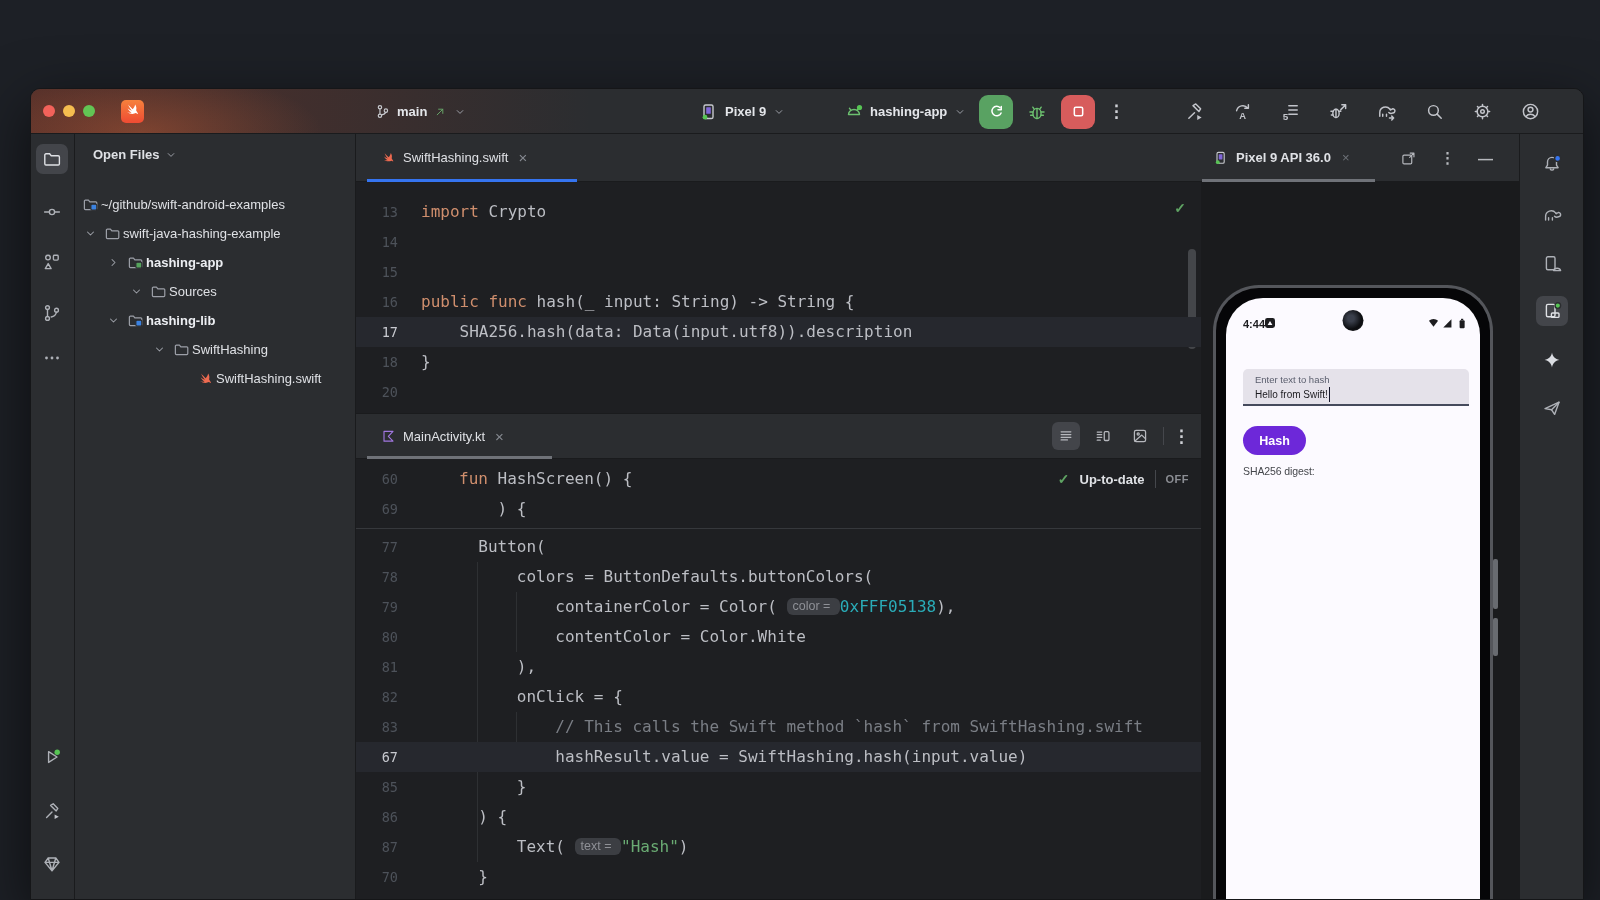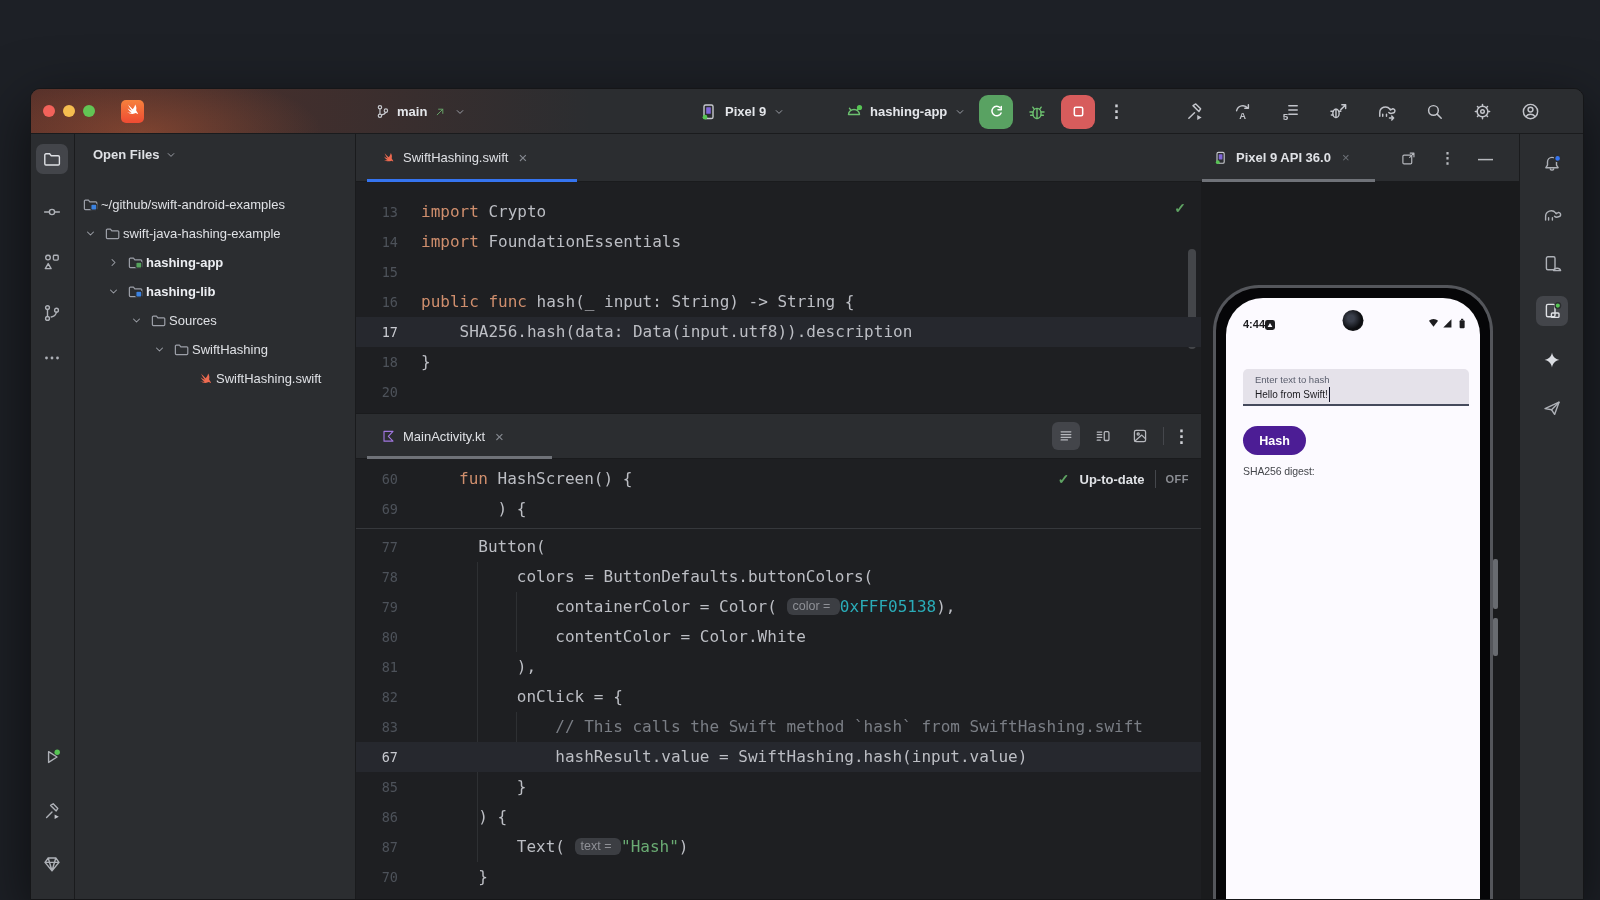--- a/index.html
+++ b/index.html
@@ -102,30 +102,30 @@
   .devactions .txt{color:#b6b8bd;font-size:15px}
   
   .phone{position:absolute;left:12px;top:151px;width:280px;bottom:-4px;background:#060608;
     border:3px solid #54565b;border-bottom:none;border-radius:46px 46px 0 0}
   .pbtn{position:absolute;right:-8px;width:5px;border-radius:2px;background:#686b70}
   .pbtn.vol{top:271px;height:50px}.pbtn.pwr{top:330px;height:38px}
   .screen{position:absolute;left:10px;right:10px;top:10px;bottom:0;background:#fcfaff;border-radius:37px 37px 0 0;overflow:hidden}
   .camera{position:absolute;left:50%;top:12px;transform:translateX(-50%);width:21px;height:21px;border-radius:50%;
     background:radial-gradient(circle at 40% 40%,#3a3f4b 0 18%,#0c0d10 60%,#1b1c20 100%)}
   .pstatus{position:absolute;left:17px;right:13px;top:17px;display:flex;justify-content:space-between;align-items:center}
-  .ptime{display:flex;align-items:flex-end;gap:0;font-size:11px;font-weight:700;color:#1d1d20}
+  .ptime{display:flex;align-items:flex-start;gap:0;font-size:11px;font-weight:700;color:#1d1d20}
   .notifglyph{width:10px;height:10px}
   .picons{display:flex;align-items:center;gap:3px}
   .picons svg{width:11px;height:11px}
   .pfield{position:absolute;left:17px;top:71px;width:226px;height:37px;background:#e5e2ea;
     border-radius:5px 5px 0 0;border-bottom:2px solid #454a5c}
   .pfield .flbl{font-size:9.5px;color:#5a5e6d;padding:5px 0 0 12px}
   .pfield .fval{font-size:10px;color:#1c1b1f;padding:2px 0 0 12px;display:flex;align-items:center}
   .caret{width:1.5px;height:15px;background:#15172b;margin-left:1px}
-  .hashbtn{position:absolute;left:17px;top:128px;width:63px;height:29px;border-radius:15px;background:#4c1d95;
+  .hashbtn{position:absolute;left:17px;top:128px;width:63px;height:29px;border-radius:15px;background:#6d28d9;
     color:#fff;font-size:12.5px;font-weight:700;display:flex;align-items:center;justify-content:center}
   .sha{position:absolute;left:17px;top:166px;width:232px;color:#45474c;font-size:10.5px;line-height:15.5px;letter-spacing:-.1px}
   .sha .digest{word-break:break-all}
 </style>
 </head>
 <body>
 
 <div class="window">
 
   <div class="titlebar">
@@ -390,46 +390,46 @@
               </svg>
             </span>
             <span class="icn ticon">
               <svg viewBox="0 0 20 20">
                 <path d="M2.8 6 a1.2 1.2 0 0 1 1.2-1.2 h3.6 l1.6 2 h7 a1.2 1.2 0 0 1 1.2 1.2 v6.8 a1.2 1.2 0 0 1-1.2 1.2 H4 a1.2 1.2 0 0 1-1.2-1.2 z"></path>
                 <rect x="10.4" y="9.6" width="7" height="7" rx="1.6" fill="#55a35c" stroke="#2b2d30"></rect>
               </svg>
             </span>
             <span class="lbl">hashing-app</span>
           </div>
+          <div class="trow" title="Sources" style="padding-left: 50px;">
+            <span class="icn tchev">
+              <svg viewBox="0 0 20 20">
+                <path d="M6 8 l4 4 4-4"></path>
+              </svg>
+            </span>
+            <span class="icn ticon">
+              <svg viewBox="0 0 20 20">
+                <path d="M2.8 6 a1.2 1.2 0 0 1 1.2-1.2 h3.6 l1.6 2 h7 a1.2 1.2 0 0 1 1.2 1.2 v6.8 a1.2 1.2 0 0 1-1.2 1.2 H4 a1.2 1.2 0 0 1-1.2-1.2 z"></path>
+              </svg>
+            </span>
+            <span class="lbl">Sources</span>
+          </div>
           <div class="trow b" title="hashing-lib" style="padding-left: 27px;">
             <span class="icn tchev">
               <svg viewBox="0 0 20 20">
                 <path d="M6 8 l4 4 4-4"></path>
               </svg>
             </span>
             <span class="icn ticon">
               <svg viewBox="0 0 20 20">
                 <path d="M2.8 6 a1.2 1.2 0 0 1 1.2-1.2 h3.6 l1.6 2 h7 a1.2 1.2 0 0 1 1.2 1.2 v6.8 a1.2 1.2 0 0 1-1.2 1.2 H4 a1.2 1.2 0 0 1-1.2-1.2 z"></path>
                 <rect x="10.4" y="9.6" width="7" height="7" rx="1.6" fill="#3b82e0" stroke="#2b2d30"></rect>
               </svg>
             </span>
             <span class="lbl">hashing-lib</span>
-          </div>
-          <div class="trow" title="Sources" style="padding-left: 50px;">
-            <span class="icn tchev">
-              <svg viewBox="0 0 20 20">
-                <path d="M6 8 l4 4 4-4"></path>
-              </svg>
-            </span>
-            <span class="icn ticon">
-              <svg viewBox="0 0 20 20">
-                <path d="M2.8 6 a1.2 1.2 0 0 1 1.2-1.2 h3.6 l1.6 2 h7 a1.2 1.2 0 0 1 1.2 1.2 v6.8 a1.2 1.2 0 0 1-1.2 1.2 H4 a1.2 1.2 0 0 1-1.2-1.2 z"></path>
-              </svg>
-            </span>
-            <span class="lbl">Sources</span>
           </div>
           <div class="trow" title="SwiftHashing" style="padding-left: 73px;">
             <span class="icn tchev">
               <svg viewBox="0 0 20 20">
                 <path d="M6 8 l4 4 4-4"></path>
               </svg>
             </span>
             <span class="icn ticon">
               <svg viewBox="0 0 20 20">
                 <path d="M2.8 6 a1.2 1.2 0 0 1 1.2-1.2 h3.6 l1.6 2 h7 a1.2 1.2 0 0 1 1.2 1.2 v6.8 a1.2 1.2 0 0 1-1.2 1.2 H4 a1.2 1.2 0 0 1-1.2-1.2 z"></path>
@@ -462,21 +462,20 @@
       </div>
       <div class="editor ed1" id="ed1">
         <span class="edcheck">✓</span>
         <div class="edscroll"></div>
       <div class="crow">
             <span class="ln">13</span>
             <pre><span class="tk-k">import</span><span class="tk-p"> Crypto</span></pre>
           </div>
           <div class="crow">
             <span class="ln">14</span>
-            <pre><span class="tk-k">import</span><span class="tk-p"> FoundationEssentials</span></pre>
           </div>
           <div class="crow">
             <span class="ln">15</span>
             <pre></pre>
           </div>
           <div class="crow">
             <span class="ln">16</span>
             <pre><span class="tk-k">public</span><span class="tk-p"> </span><span class="tk-k">func</span><span class="tk-p"> hash(_ input: String) -&gt; String {</span></pre>
           </div>
           <div class="crow cur">

